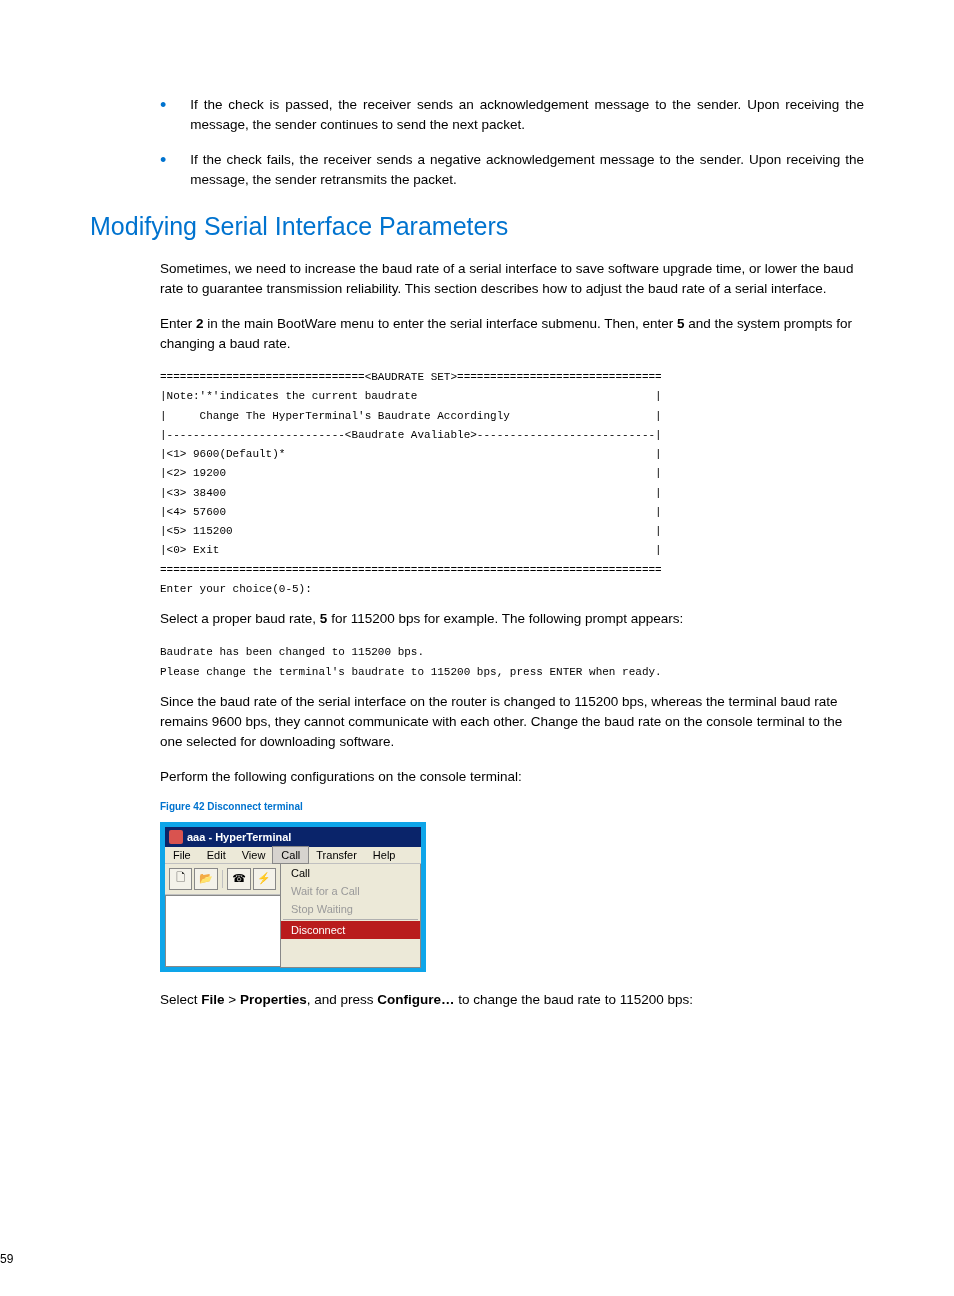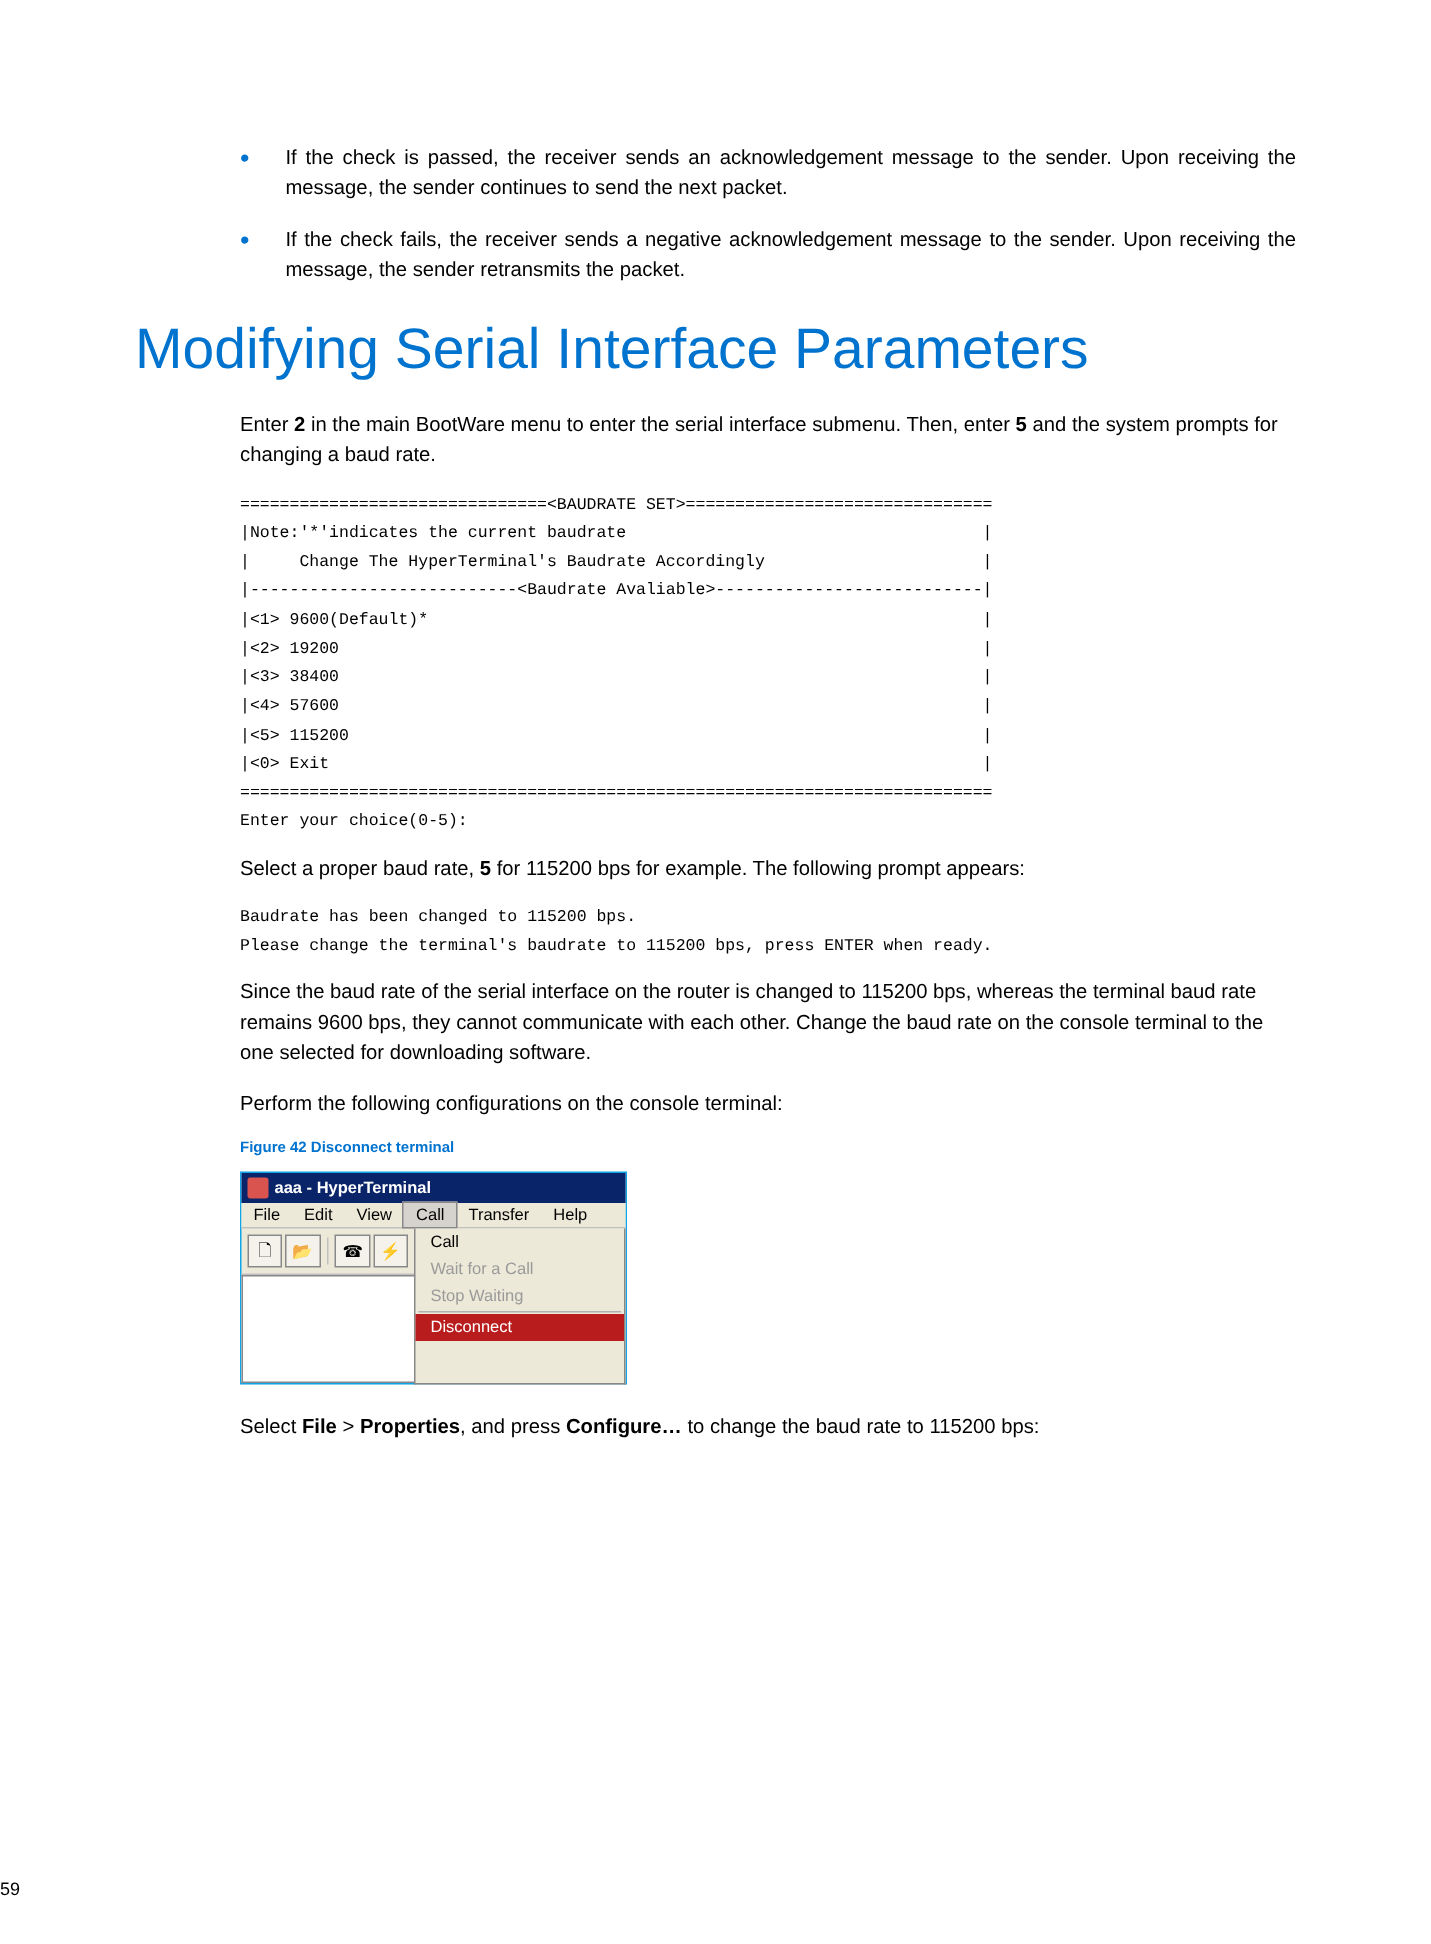--- a/index.html
+++ b/index.html
@@ -33,21 +33,21 @@
     font-size: 18px;
     margin-right: 24px;
     line-height: 1.2;
   }
   .bullet-text {
     flex: 1;
   }
   h1.section-heading {
     color: #0073cf;
     font-weight: 300;
-    font-size: 38px;
+    font-size: 25px;
     margin: 22px 0 18px 0;
     font-family: Arial, Helvetica, sans-serif;
   }
   .body-block {
     padding-left: 70px;
   }
   p.body {
     font-size: 13.5px;
     line-height: 1.5;
     margin: 0 0 14px 0;
@@ -70,21 +70,21 @@
     position: absolute;
     bottom: 30px;
     left: 0;
     right: 0;
     text-align: left;
     font-size: 12px;
   }
   
   .ht-window {
     width: 256px;
-    border: 1px solid #0ea5e9;
+    border: 5px solid #0ea5e9;
     font-family: Tahoma, sans-serif;
     font-size: 11px;
     background: #ece9d8;
   }
   .ht-title {
     background: #0a246a;
     color: #fff;
     font-weight: bold;
     padding: 3px 4px;
     display: flex;
@@ -182,20 +182,21 @@
     <li class="bullet-item">
       <span class="bullet-dot">•</span>
       <span class="bullet-text">If the check fails, the receiver sends a negative acknowledgement message to the sender. Upon receiving the message, the sender retransmits the packet.</span>
     </li>
   </ul>
 
   <h1 class="section-heading">Modifying Serial Interface Parameters</h1>
 
   <div class="body-block">
 
+    <p class="body">Sometimes, we need to increase the baud rate of a serial interface to save software upgrade time, or lower the baud rate to guarantee transmission reliability. This section describes how to adjust the baud rate of a serial interface.</p>
 
     <p class="body">
       <span>Enter </span><b>2</b><span> in the main BootWare menu to enter the serial interface submenu. Then, enter </span><b>5</b><span> and the system prompts for changing a baud rate.</span>
     </p>
 
     <pre class="terminal">===============================&lt;BAUDRATE SET&gt;===============================
 |Note:'*'indicates the current baudrate                                    |
 |     Change The HyperTerminal's Baudrate Accordingly                      |
 |---------------------------&lt;Baudrate Avaliable&gt;---------------------------|
 |&lt;1&gt; 9600(Default)*                                                        |

